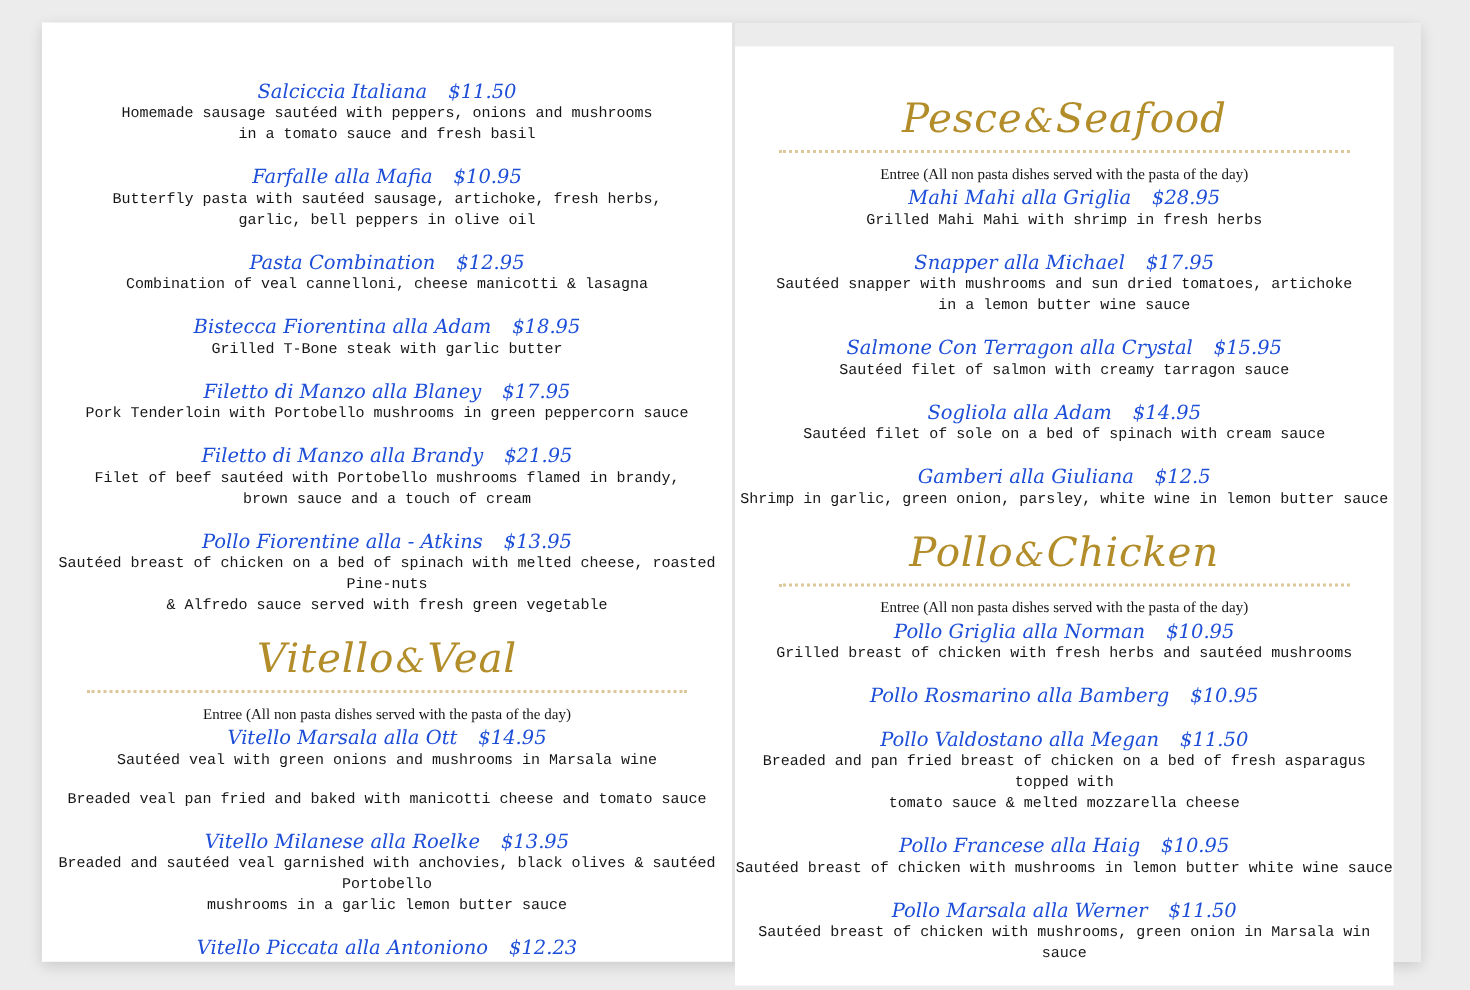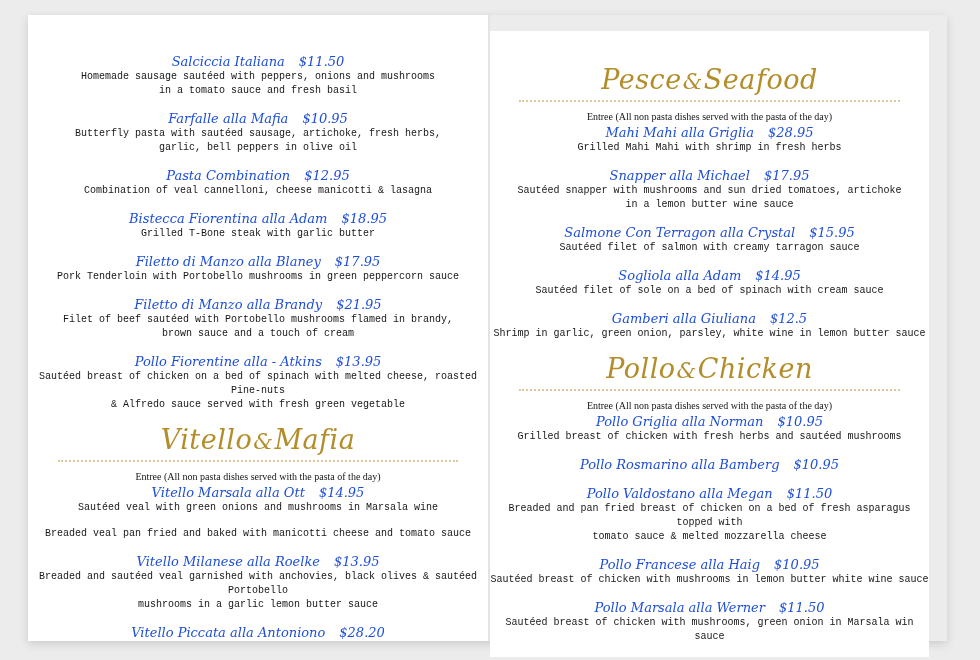--- a/index.html
+++ b/index.html
@@ -123,41 +123,41 @@
 
   <div class="item">
     <div class="item-line"><span class="dish">Pollo Fiorentine alla - Atkins</span><span class="price">$13.95</span></div>
     <div class="desc">Sautéed breast of chicken on a bed of spinach with melted cheese, roasted Pine-nuts
 &amp; Alfredo sauce served with fresh green vegetable</div>
   </div>
 </div>
     </section>
 
     <section class="sec--spaced">
-      <h2 class="sec-header"><span>Vitello</span><span class="amp">&amp;</span><span>Mafia</span></h2>
+      <h2 class="sec-header"><span>Vitello</span><span class="amp">&amp;</span><span>Veal</span></h2>
       <hr class="sec-divider">
       <div class="entree-note">Entree (All non pasta dishes served with the pasta of the day)</div>
       <div class="items">
   <div class="item">
     <div class="item-line"><span class="dish">Vitello Marsala alla Ott</span><span class="price">$14.95</span></div>
     <div class="desc">Sautéed veal with green onions and mushrooms in Marsala wine</div>
   </div>
 
   <div class="item">
     <div class="desc">Breaded veal pan fried and baked with manicotti cheese and tomato sauce</div>
   </div>
 
   <div class="item">
     <div class="item-line"><span class="dish">Vitello Milanese alla Roelke</span><span class="price">$13.95</span></div>
     <div class="desc">Breaded and sautéed veal garnished with anchovies, black olives &amp; sautéed Portobello
 mushrooms in a garlic lemon butter sauce</div>
   </div>
 
   <div class="item">
-    <div class="item-line"><span class="dish">Vitello Piccata alla Antoniono</span><span class="price">$28.20</span></div>
+    <div class="item-line"><span class="dish">Vitello Piccata alla Antoniono</span><span class="price">$12.23</span></div>
     <div class="desc">Sautéed veal slices in garlic, mushrooms, lemon, butter, white wine and artichoke</div>
   </div>
 </div>
     </section>
 
   </div>
 
   <div class="page-gutter"></div>
 
   <div class="page page--right">

